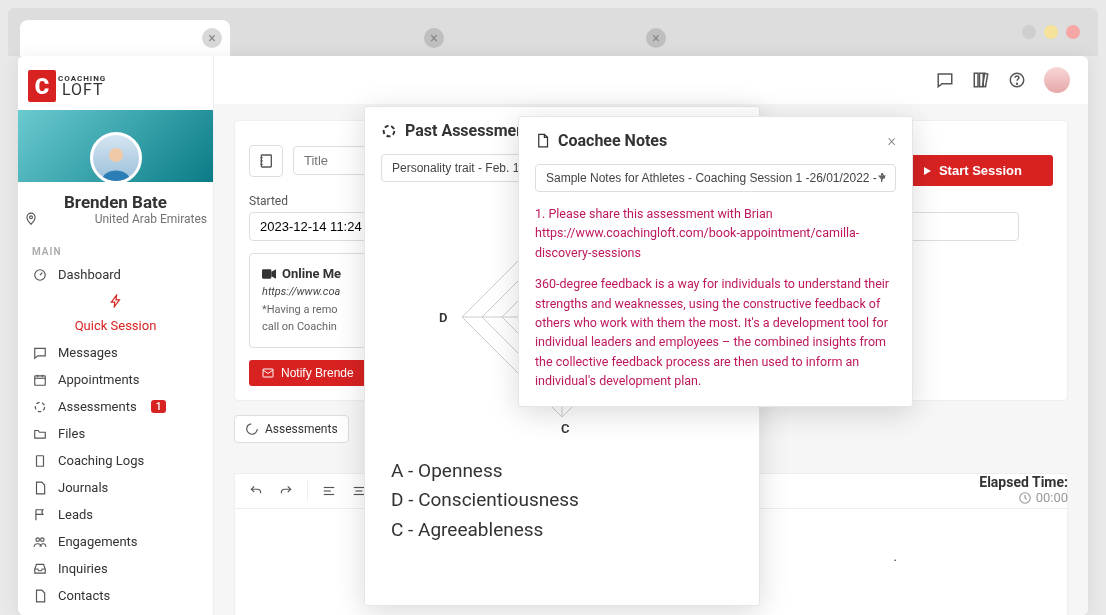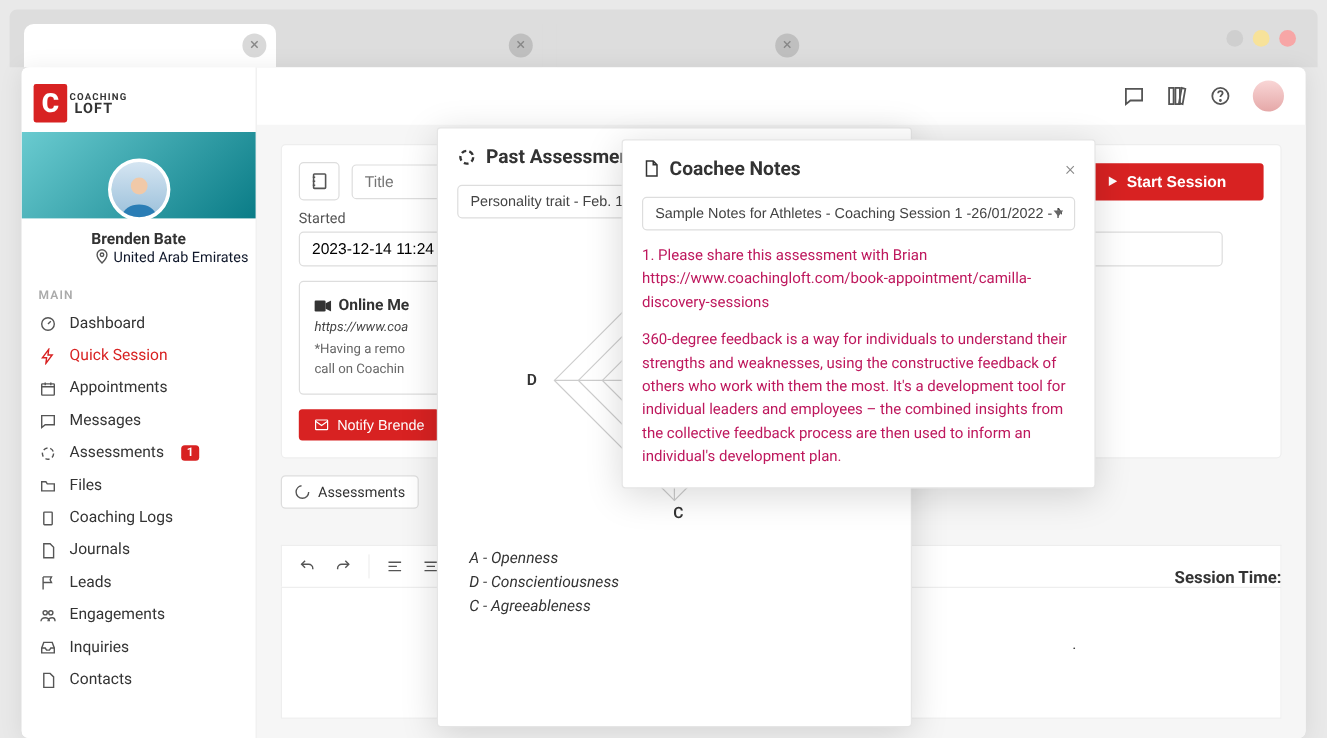--- a/index.html
+++ b/index.html
@@ -16,48 +16,48 @@
 .tab .closex { position: absolute; right: 8px; top: 8px; width: 20px; height: 20px; border-radius: 50%; background: #d9d9d9; display: flex; align-items: center; justify-content: center; color: #888; font-size: 14px; }
 .tab.inactive { background: #ddd; border-radius: 0; }
 .tab.inactive .closex { background: #bfbfbf; }
 
 .app { position: absolute; left: 18px; top: 56px; right: 18px; bottom: 0; background: #fff; border-radius: 6px; box-shadow: 0 2px 20px rgba(0,0,0,0.08); overflow: hidden; }
 
 
 .sidebar { position: absolute; left: 0; top: 0; bottom: 0; width: 196px; background: #fff; border-right: 1px solid #eee; }
 .logo { padding: 14px 12px 8px 10px; display: flex; align-items: center; gap: 2px; }
 .logo-mark { width: 28px; height: 32px; background: #d82222; color: #fff; display: flex; align-items: center; justify-content: center; font-weight: 900; font-size: 22px; border-radius: 2px; }
-.logo-text { font-weight: 700; letter-spacing: 1px; font-size: 12px; line-height: 0.9; margin-left: 4px; }
+.logo-text { font-weight: 400; letter-spacing: 1px; font-size: 16px; line-height: 0.9; margin-left: 4px; }
 .logo-sub { font-size: 8px; letter-spacing: 1px; font-weight: 700; }
 .profile-cover { height: 72px; background: linear-gradient(135deg, #6acbd0 0%, #0a7c87 100%); position: relative; }
 .avatar { width: 52px; height: 52px; border-radius: 50%; background: linear-gradient(#d5e5f2,#9bc0da); border: 3px solid #fff; position: absolute; left: 50%; top: 22px; transform: translateX(-50%); display:flex; align-items:flex-end; justify-content:center; overflow:hidden;}
 .avatar svg{width:40px;height:40px;}
 .profile-info { text-align: center; padding: 10px 6px 6px; }
-.profile-name { font-weight: 700; font-size: 13px; }
-.profile-loc { color: #0f172a; font-size: 12px; display:flex; align-items:center; justify-content:flex-end; gap:3px;}
+.profile-name { font-weight: 700; font-size: 17px; }
+.profile-loc { color: #737373; font-size: 12px; display:flex; align-items:center; justify-content:space-between; gap:3px;}
 .sb-header { font-size: 10px; letter-spacing: 1px; color: #aaa; padding: 14px 14px 4px; font-weight: 600; }
 .nav { list-style: none; }
 .nav li { display: flex; align-items: center; padding: 6px 14px; font-size: 13px; color: #333; cursor: pointer; gap: 10px; }
 .nav li .ico { width: 16px; display:flex; align-items:center; justify-content:center; color:#555;}
-.nav li.active { color: #d82222; }
+.nav li.active { color: #d82222; flex-direction: column; }
 .nav li.active .ico { color:#d82222; }
 .badge { background: #d82222; color: #fff; font-size: 10px; padding: 1px 5px; border-radius: 3px; margin-left: 4px; font-weight: 600; }
 
 
 .topbar { position: absolute; right: 0; top: 0; height: 48px; display: flex; align-items: center; gap: 18px; padding: 0 18px; }
 .top-ico { color: #555; cursor: pointer; }
 .top-avatar { width: 26px; height: 26px; border-radius: 50%; background: linear-gradient(#f9d6d6,#e5a8a8); }
 
 
 .main { position: absolute; left: 196px; right: 0; top: 48px; bottom: 0; padding: 16px 20px; background: #f6f6f6; overflow: hidden; }
 .card { background: #fff; border: 1px solid #eee; border-radius: 4px; padding: 14px; margin-bottom: 14px; position: relative; }
 .row1 { display: flex; align-items: center; gap: 10px; }
 .icon-btn { border: 1px solid #ddd; background: #fff; border-radius: 4px; padding: 6px 8px; display: flex; align-items: center; cursor: pointer; }
 .title-input { border: 1px solid #ddd; border-radius: 4px; padding: 6px 10px; font-size: 13px; color: #999; flex: 0 0 100px; }
-.start-btn { background: #d82222; color: #fff; border: none; border-radius: 3px; padding: 8px 31px; font-size: 13px; font-weight: 600; margin-left: auto; cursor: pointer; display: flex; align-items: center; gap: 6px; }
+.start-btn { background: #d82222; color: #fff; border: none; border-radius: 3px; padding: 8px 31px; font-size: 13px; font-weight: 600; margin-left: auto; cursor: pointer; display: flex; align-items: center; gap: 6px; margin-top: 20px; }
 .started-label { font-size: 12px; color: #555; margin: 8px 0 4px; }
 .dt-input { border: 1px solid #ddd; border-radius: 4px; padding: 6px 10px; font-size: 13px; width: 770px; }
 .online-box { border: 1px solid #ddd; border-radius: 4px; margin-top: 12px; padding: 12px; width: 370px; }
 .online-title { font-weight: 700; font-size: 13px; display:flex; align-items:center; gap:6px;}
 .online-link { font-style: italic; font-size: 11px; color: #444; margin: 4px 0; }
 .online-desc { font-size: 11px; color: #666; line-height: 1.5; }
 .notify-btn { background: #d82222; color: #fff; border: none; border-radius: 3px; padding: 6px 12px; font-size: 12px; margin-top: 12px; cursor: pointer; display:flex; align-items:center; gap:6px;}
 .assess-pill { border: 1px solid #ddd; background: #fff; border-radius: 4px; padding: 6px 10px; font-size: 12px; display: inline-flex; align-items: center; gap: 6px; cursor: pointer; }
 .elapsed { position: absolute; right: 20px; top: 370px; text-align: right; }
 .elapsed-label { font-weight: 700; font-size: 14px; }
@@ -74,21 +74,21 @@
 .modal-title { font-weight: 700; font-size: 16px; }
 .modal-close { margin-left: auto; cursor: pointer; color: #888; font-size: 16px; font-weight: 300; }
 .modal-body { padding: 4px 16px 16px; }
 .select-box { border: 1px solid #ddd; border-radius: 4px; padding: 6px 10px; font-size: 12px; width: 100%; color: #444; appearance:none; background:#fff; position:relative;}
 .select-wrap{position:relative;}
 .select-wrap::after{content:"";position:absolute;right:10px;top:50%;width:0;height:0;border-left:4px solid transparent;border-right:4px solid transparent;border-top:5px solid #666;transform:translateY(-50%);pointer-events:none;}
 .modal1 { left: 346px; top: 22px; width: 396px; height: 500px; margin-top: 28px; }
 .modal2 { left: 500px; top: 60px; width: 395px; z-index: 20; }
 .note-text { font-size: 12.5px; color: #be185d; line-height: 1.55; margin-top: 12px; }
 .radar { display:flex; align-items:center; justify-content:center; margin:20px 0 0 0; position:relative; height:230px;}
-.legend { padding: 24px 0 0 10px; font-size: 13px; color: #333; line-height: 1.55; font-style: italic; }
+.legend { padding: 24px 0 0 10px; font-size: 19px; color: #333; line-height: 1.55; }
 .axis-label { position: absolute; font-size: 13px; font-weight: 600; color: #333; }
 
 svg.ico-svg{width:14px;height:14px;display:block;}
 </style>
 </head>
 <body>
 
 <div class="browser-bar">
   <div class="tab">
     <div class="closex">×</div>
@@ -149,35 +149,35 @@
           <span class="ico">
             <svg class="ico-svg" viewBox="0 0 24 24" fill="none" stroke="currentColor" stroke-width="2">
               <path d="M13 2L4 14h6l-1 8 9-12h-6l1-8z"></path>
             </svg>
           </span>
           <span>Quick Session</span>
         </li>
         <li>
           <span class="ico">
             <svg class="ico-svg" viewBox="0 0 24 24" fill="none" stroke="currentColor" stroke-width="2">
+              <path d="M3 4h18v13H8l-5 4V4z"></path>
+            </svg>
+          </span>
+          <span>Messages</span>
+        </li>
+        <li>
+          <span class="ico">
+            <svg class="ico-svg" viewBox="0 0 24 24" fill="none" stroke="currentColor" stroke-width="2">
               <rect x="3" y="5" width="18" height="16" rx="1"></rect>
               <line x1="3" y1="9" x2="21" y2="9"></line>
               <line x1="8" y1="3" x2="8" y2="7"></line>
               <line x1="16" y1="3" x2="16" y2="7"></line>
             </svg>
           </span>
           <span>Appointments</span>
-        </li>
-        <li>
-          <span class="ico">
-            <svg class="ico-svg" viewBox="0 0 24 24" fill="none" stroke="currentColor" stroke-width="2">
-              <path d="M3 4h18v13H8l-5 4V4z"></path>
-            </svg>
-          </span>
-          <span>Messages</span>
         </li>
         <li>
           <span class="ico">
             <svg class="ico-svg" viewBox="0 0 24 24" fill="none" stroke="currentColor" stroke-width="2">
               <circle cx="12" cy="12" r="8" stroke-dasharray="6 4"></circle>
             </svg>
           </span>
           <span>Assessments</span>
           <span class="badge">1</span>
         </li>
@@ -314,21 +314,21 @@
     <div style="margin-bottom:8px;">
       <span class="assess-pill">
         <svg class="ico-svg" viewBox="0 0 24 24" fill="none" stroke="#555" stroke-width="2">
             <circle cx="12" cy="12" r="9" stroke-dasharray="40 20"></circle>
           </svg>
         <span>Assessments</span>
       </span>
     </div>
 
     <div class="elapsed">
-      <div class="elapsed-label">Session Time:</div>
+      <div class="elapsed-label">Elapsed Time:</div>
       <div class="elapsed-time">
         <svg style="width:14px;height:14px" viewBox="0 0 24 24" fill="none" stroke="#999" stroke-width="2">
             <circle cx="12" cy="12" r="9"></circle>
             <path d="M12 7v5l3 2"></path>
           </svg>
         <span>00:00</span>
       </div>
     </div>
 
     <div style="margin-top:30px;">

